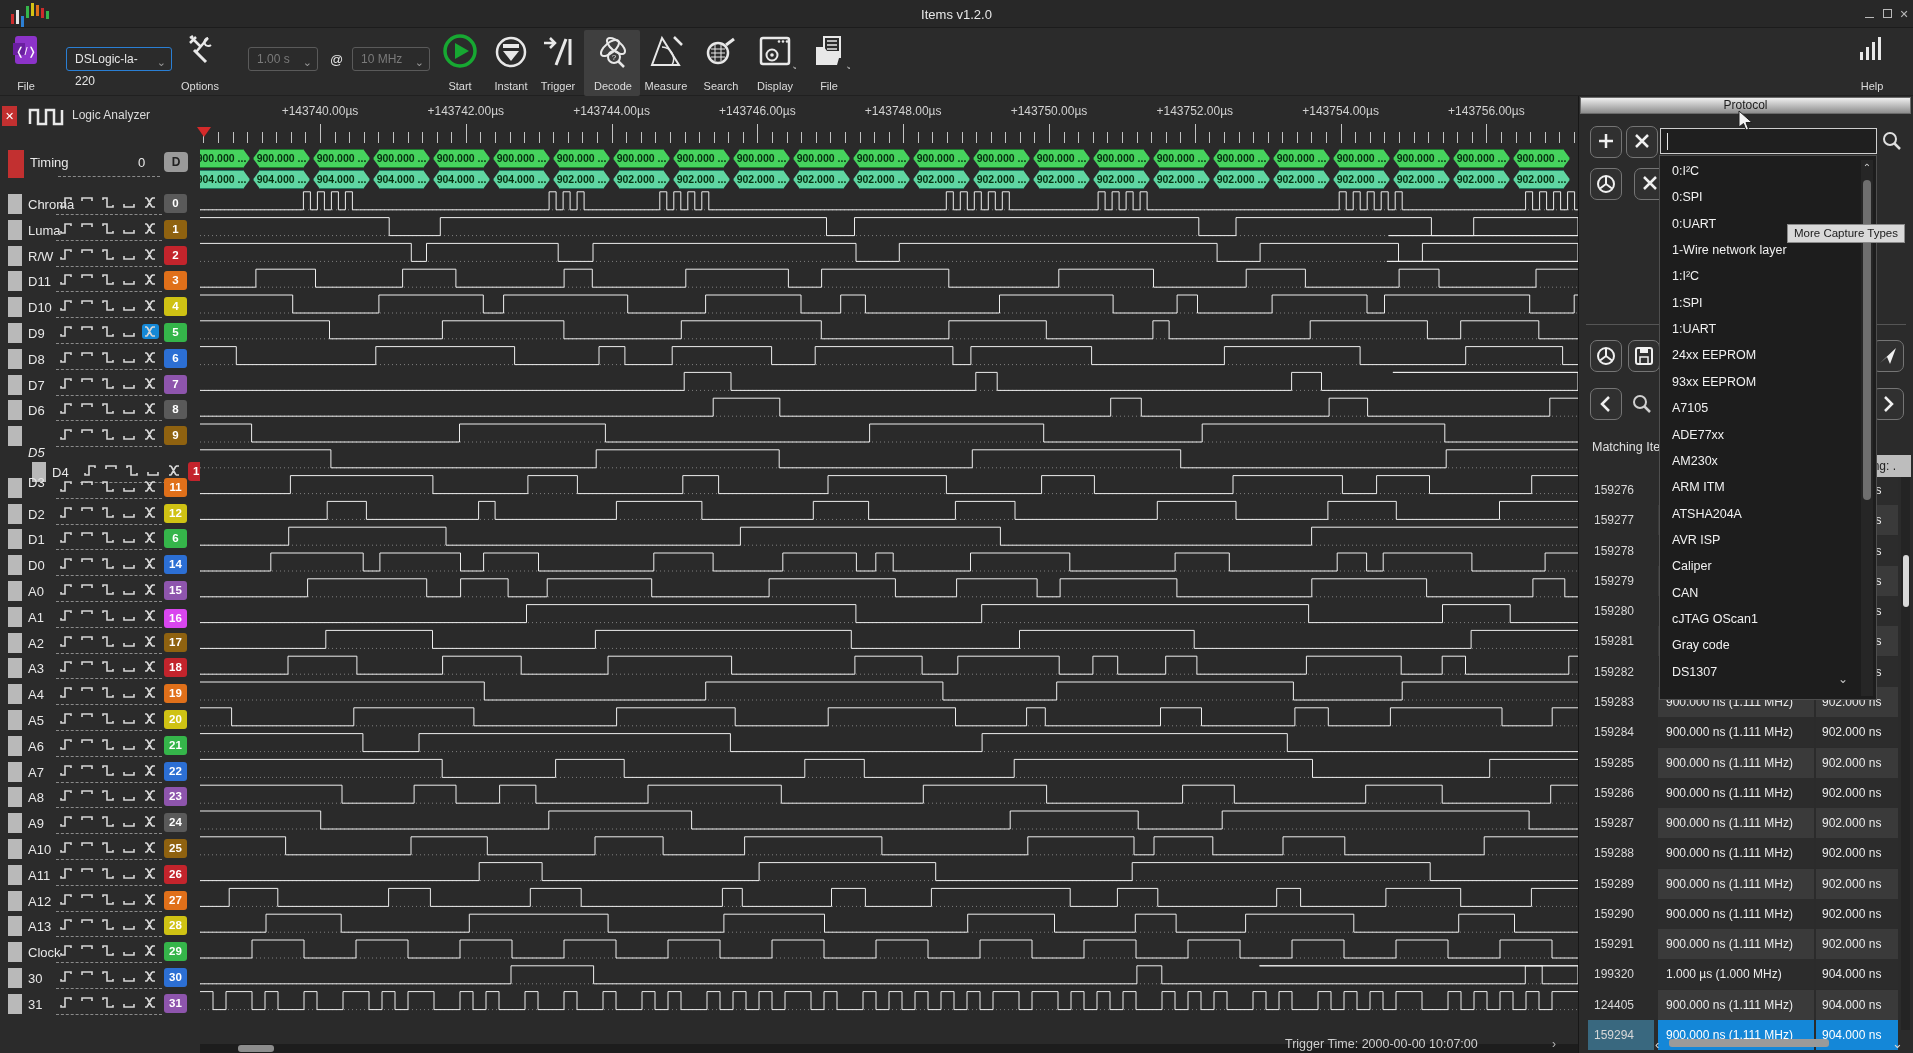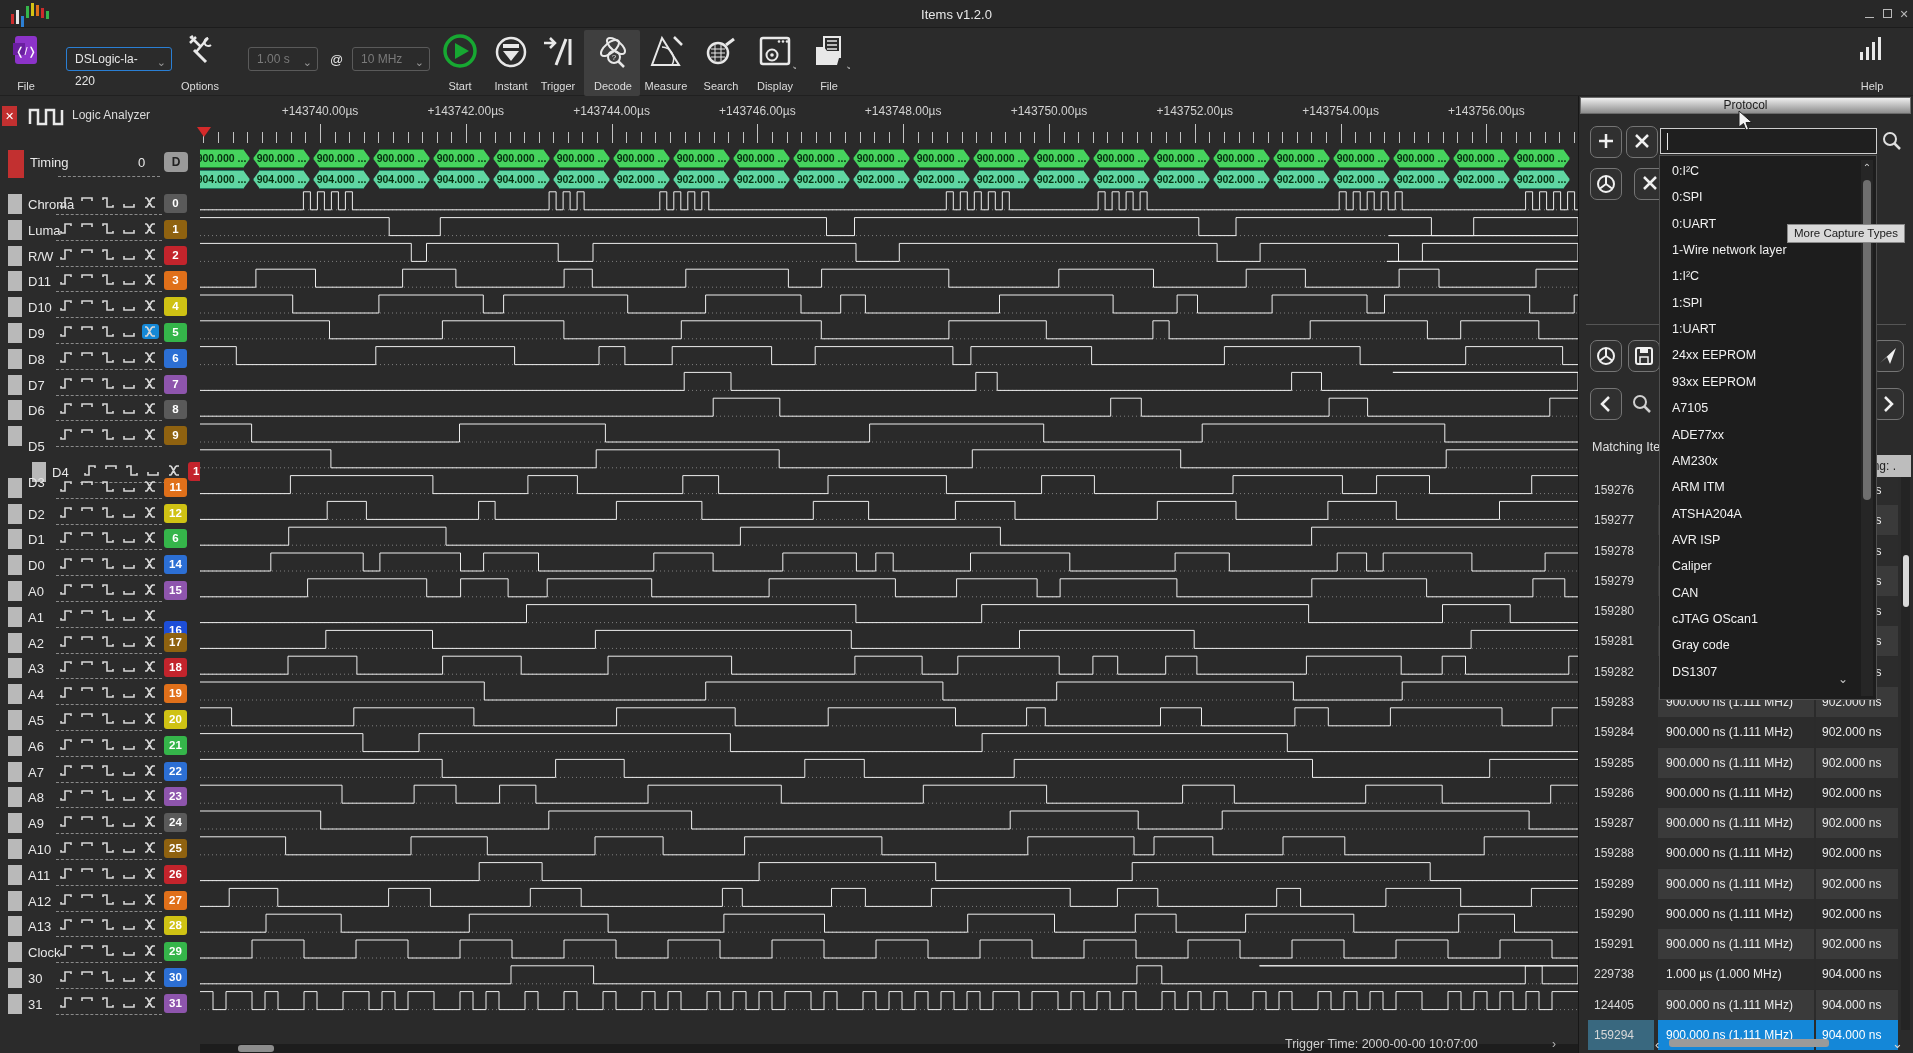--- a/index.html
+++ b/index.html
@@ -379,21 +379,21 @@
               <path d="M2 9 V12 H12 V9" stroke="#d6d6d6" stroke-width="1.6" fill="none"></path>
             </svg></div>
           <div style="position: absolute; left: 142px; top: 4px; width: 17px; height: 15px; background: transparent; border-radius: 3px;"><svg width="14" height="15" style="margin:0 0 0 1px">
               <path d="M2 3 H4 M2 12 H4 M4 3 L9 12 M4 12 L9 3 M9 3 H12 M9 12 H12" stroke="#d6d6d6" stroke-width="1.6" fill="none"></path>
             </svg></div>
           <div class="abs dash" style="position: absolute; left: 56px; top: 23px; width: 106px;"></div>
           <div class="abs numbadge" style="position: absolute; left: 164px; top: 3px; background: rgb(90, 90, 90);">8</div>
         </div>
         <div style="position: absolute; left: 0px; top: 327.2px; width: 200px; height: 26px;">
           <div style="position: absolute; left: 8px; top: 3px; width: 14px; height: 20px; background: rgb(185, 185, 185);"></div>
-          <div class="abs chname" style="position: absolute; left: 28px; top: 16px;">D5</div>
+          <div class="abs chname" style="position: absolute; left: 28px; top: 22px; font-style: italic;">D5</div>
           <div style="position: absolute; left: 58px; top: 4px; width: 17px; height: 15px; background: transparent; border-radius: 3px;"><svg width="14" height="15" style="margin:0 0 0 1px">
               <path d="M2 10 V12 H6 V3 H12 V5" stroke="#d6d6d6" stroke-width="1.6" fill="none"></path>
             </svg></div>
           <div style="position: absolute; left: 79px; top: 4px; width: 17px; height: 15px; background: transparent; border-radius: 3px;"><svg width="14" height="15" style="margin:0 0 0 1px">
               <path d="M2 6 V3 H12 V6" stroke="#d6d6d6" stroke-width="1.6" fill="none"></path>
             </svg></div>
           <div style="position: absolute; left: 100px; top: 4px; width: 17px; height: 15px; background: transparent; border-radius: 3px;"><svg width="14" height="15" style="margin:0 0 0 1px">
               <path d="M2 5 V3 H6 V12 H12 V10" stroke="#d6d6d6" stroke-width="1.6" fill="none"></path>
             </svg></div>
           <div style="position: absolute; left: 121px; top: 4px; width: 17px; height: 15px; background: transparent; border-radius: 3px;"><svg width="14" height="15" style="margin:0 0 0 1px">
@@ -543,21 +543,21 @@
           <div style="position: absolute; left: 100px; top: 4px; width: 17px; height: 15px; background: transparent; border-radius: 3px;"><svg width="14" height="15" style="margin:0 0 0 1px">
               <path d="M2 5 V3 H6 V12 H12 V10" stroke="#d6d6d6" stroke-width="1.6" fill="none"></path>
             </svg></div>
           <div style="position: absolute; left: 121px; top: 4px; width: 17px; height: 15px; background: transparent; border-radius: 3px;"><svg width="14" height="15" style="margin:0 0 0 1px">
               <path d="M2 9 V12 H12 V9" stroke="#d6d6d6" stroke-width="1.6" fill="none"></path>
             </svg></div>
           <div style="position: absolute; left: 142px; top: 4px; width: 17px; height: 15px; background: transparent; border-radius: 3px;"><svg width="14" height="15" style="margin:0 0 0 1px">
               <path d="M2 3 H4 M2 12 H4 M4 3 L9 12 M4 12 L9 3 M9 3 H12 M9 12 H12" stroke="#d6d6d6" stroke-width="1.6" fill="none"></path>
             </svg></div>
           <div class="abs dash" style="position: absolute; left: 56px; top: 23px; width: 106px;"></div>
-          <div class="abs numbadge" style="position: absolute; left: 164px; top: 17px; background: #1d4ed8;">16</div>
+          <div class="abs numbadge" style="position: absolute; left: 164px; top: 5px; background: #d946ef;">16</div>
         </div>
         <div style="position: absolute; left: 0px; top: 533.6px; width: 200px; height: 26px;">
           <div style="position: absolute; left: 8px; top: 3px; width: 14px; height: 20px; background: rgb(185, 185, 185);"></div>
           <div class="abs chname" style="position: absolute; left: 28px; top: 6px;">A2</div>
           <div style="position: absolute; left: 58px; top: 4px; width: 17px; height: 15px; background: transparent; border-radius: 3px;"><svg width="14" height="15" style="margin:0 0 0 1px">
               <path d="M2 10 V12 H6 V3 H12 V5" stroke="#d6d6d6" stroke-width="1.6" fill="none"></path>
             </svg></div>
           <div style="position: absolute; left: 79px; top: 4px; width: 17px; height: 15px; background: transparent; border-radius: 3px;"><svg width="14" height="15" style="margin:0 0 0 1px">
               <path d="M2 6 V3 H12 V6" stroke="#d6d6d6" stroke-width="1.6" fill="none"></path>
             </svg></div>
@@ -1256,21 +1256,21 @@
         <div style="position: absolute; left: 8px; top: 0px; width: 66px; height: 30px; background: transparent; font-size: 12px; color: rgb(216, 216, 216); line-height: 30px; padding-left: 6px;">159290</div>
         <div style="position: absolute; left: 78px; top: 0px; width: 156px; height: 30px; background: rgb(44, 44, 44); font-size: 12px; color: rgb(236, 236, 236); line-height: 30px; padding-left: 8px; white-space: nowrap; overflow: hidden;">900.000 ns (1.111 MHz)</div>
         <div style="position: absolute; left: 236px; top: 0px; width: 82px; height: 30px; background: rgb(44, 44, 44); font-size: 12px; color: rgb(236, 236, 236); line-height: 30px; padding-left: 6px; white-space: nowrap; overflow: hidden;">902.000 ns</div>
       </div>
       <div style="position: absolute; left: 1580px; top: 929.2px; width: 330px; height: 30px;">
         <div style="position: absolute; left: 8px; top: 0px; width: 66px; height: 30px; background: transparent; font-size: 12px; color: rgb(216, 216, 216); line-height: 30px; padding-left: 6px;">159291</div>
         <div style="position: absolute; left: 78px; top: 0px; width: 156px; height: 30px; background: rgb(58, 58, 58); font-size: 12px; color: rgb(236, 236, 236); line-height: 30px; padding-left: 8px; white-space: nowrap; overflow: hidden;">900.000 ns (1.111 MHz)</div>
         <div style="position: absolute; left: 236px; top: 0px; width: 82px; height: 30px; background: rgb(58, 58, 58); font-size: 12px; color: rgb(236, 236, 236); line-height: 30px; padding-left: 6px; white-space: nowrap; overflow: hidden;">902.000 ns</div>
       </div>
       <div style="position: absolute; left: 1580px; top: 959.48px; width: 330px; height: 30px;">
-        <div style="position: absolute; left: 8px; top: 0px; width: 66px; height: 30px; background: transparent; font-size: 12px; color: rgb(216, 216, 216); line-height: 30px; padding-left: 6px;">229738</div>
+        <div style="position: absolute; left: 8px; top: 0px; width: 66px; height: 30px; background: transparent; font-size: 12px; color: rgb(216, 216, 216); line-height: 30px; padding-left: 6px;">199320</div>
         <div style="position: absolute; left: 78px; top: 0px; width: 156px; height: 30px; background: rgb(44, 44, 44); font-size: 12px; color: rgb(236, 236, 236); line-height: 30px; padding-left: 8px; white-space: nowrap; overflow: hidden;">1.000 µs (1.000 MHz)</div>
         <div style="position: absolute; left: 236px; top: 0px; width: 82px; height: 30px; background: rgb(44, 44, 44); font-size: 12px; color: rgb(236, 236, 236); line-height: 30px; padding-left: 6px; white-space: nowrap; overflow: hidden;">904.000 ns</div>
       </div>
       <div style="position: absolute; left: 1580px; top: 989.76px; width: 330px; height: 30px;">
         <div style="position: absolute; left: 8px; top: 0px; width: 66px; height: 30px; background: transparent; font-size: 12px; color: rgb(216, 216, 216); line-height: 30px; padding-left: 6px;">124405</div>
         <div style="position: absolute; left: 78px; top: 0px; width: 156px; height: 30px; background: rgb(58, 58, 58); font-size: 12px; color: rgb(236, 236, 236); line-height: 30px; padding-left: 8px; white-space: nowrap; overflow: hidden;">900.000 ns (1.111 MHz)</div>
         <div style="position: absolute; left: 236px; top: 0px; width: 82px; height: 30px; background: rgb(58, 58, 58); font-size: 12px; color: rgb(236, 236, 236); line-height: 30px; padding-left: 6px; white-space: nowrap; overflow: hidden;">904.000 ns</div>
       </div>
       <div style="position: absolute; left: 1580px; top: 1020.04px; width: 330px; height: 30px;">
         <div style="position: absolute; left: 8px; top: 0px; width: 66px; height: 30px; background: rgb(57, 104, 127); font-size: 12px; color: rgb(216, 216, 216); line-height: 30px; padding-left: 6px;">159294</div>

